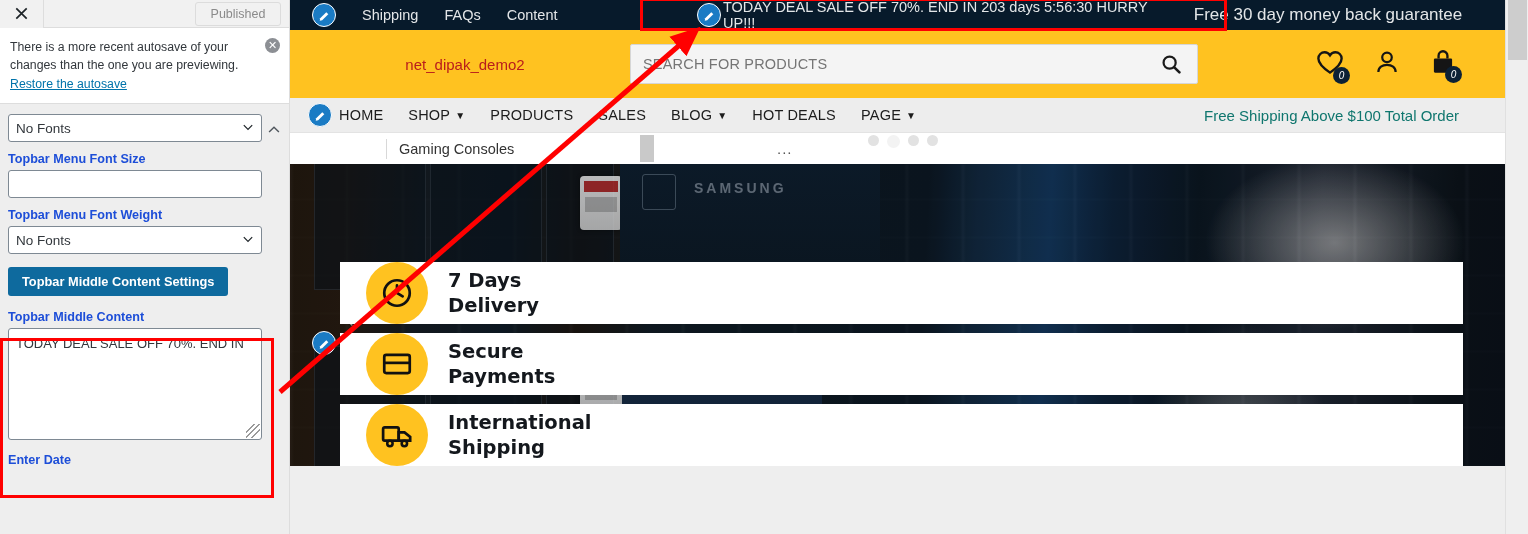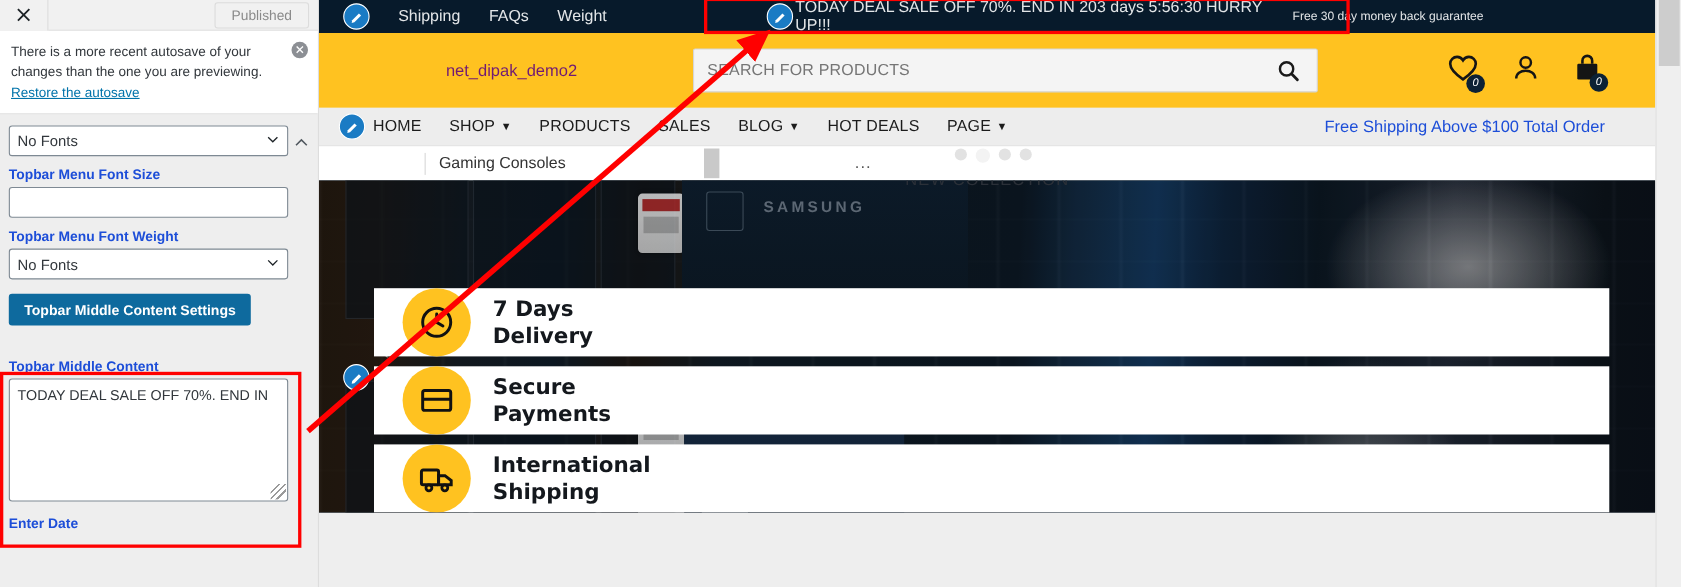--- a/index.html
+++ b/index.html
@@ -116,21 +116,21 @@
 
   .highlight-box {
     position: absolute;
     left: 0; top: 338px;
     width: 274px; height: 160px;
     border: 3px solid #ff0000;
     pointer-events: none;
     z-index: 30;
   }
 
-  .mid-group { margin-top: 30px; }
+  .mid-group { margin-top: 14px; }
   .textarea-box {
     width: 254px; height: 112px;
     border: 1px solid #7e8993;
     border-radius: 3px;
     background: #ffffff;
     font-size: 13px; color: #32373c;
     padding: 6px 7px;
     position: relative;
     cursor: text;
     line-height: 17px;
@@ -173,21 +173,22 @@
     width: 350px;
   }
   .topbar-mid {
     position: relative;
     flex: 1;
     display: flex; align-items: center; justify-content: flex-start;
     padding-left: 57px;
   }
   .topbar-right {
     width: 330px;
-    font-size: 11px;
+    text-align: center;
+    font-size: 17px;
     padding-right: 24px;
   }
   .edit-pencil {
     width: 24px; height: 24px; min-width: 24px;
     border-radius: 50%;
     background: #1a7bc4;
     border: 1px solid #ffffff;
     display: inline-flex; align-items: center; justify-content: center;
     cursor: pointer;
     position: relative;
@@ -206,21 +207,21 @@
   
   .yellowbar {
     height: 68px;
     background: #ffc220;
     display: flex; align-items: center;
     position: relative;
   }
   .brand {
     width: 340px;
     text-align: center;
-    font-size: 15px; color: #701a75;
+    font-size: 15px; color: #b91c1c;
     padding-left: 10px;
   }
   .searchwrap {
     width: 568px;
     height: 40px;
     background: #f4f4f4;
     border: 1px solid #d6d6d6;
     border-radius: 2px;
     display: flex; align-items: center;
     position: relative;
@@ -266,21 +267,21 @@
     padding-left: 18px;
     gap: 25px;
     font-size: 14.5px;
     color: #1c1c1c;
     letter-spacing: 0.2px;
   }
   .nav-item { cursor: pointer; display: flex; align-items: center; gap: 5px; }
   .nav-caret { font-size: 10px; }
   .free-ship {
     position: absolute; right: 46px;
-    font-size: 15px; color: #1d4ed8;
+    font-size: 15px; color: #0f766e;
   }
 
   .carousel-dots {
     position: absolute;
     left: 578px; top: 37px;
     display: flex; gap: 8px;
     z-index: 6;
   }
   .carousel-dots i {
     width: 11px; height: 11px; border-radius: 50%;
@@ -554,21 +555,21 @@
 
       <div class="topbar">
         <div class="topbar-left">
           <span class="edit-pencil">
             <svg viewBox="0 0 24 24" aria-hidden="true">
               <path d="M4 17.2 L15.3 5.9 L19 9.6 L7.7 20.9 L3.2 21.9 Z" fill="#ffffff"></path>
             </svg>
           </span>
           <span>Shipping</span>
           <span>FAQs</span>
-          <span>Weight</span>
+          <span>Content</span>
         </div>
         <div class="topbar-mid">
           <span class="edit-pencil" style="margin-right:2px;">
             <svg viewBox="0 0 24 24" aria-hidden="true">
               <path d="M4 17.2 L15.3 5.9 L19 9.6 L7.7 20.9 L3.2 21.9 Z" fill="#ffffff"></path>
             </svg>
           </span>
           <span>TODAY DEAL SALE OFF 70%. END IN 203 days 5:56:30 HURRY UP!!!</span>
           <span class="topbar-highlight"></span>
         </div>
@@ -676,21 +677,20 @@
         <div class="sd-card" style="left:348px; top:262px;"></div>
 
         <div class="samsung-tv">
           <span class="sq"></span>
           <span class="logo">SAMSUNG</span>
         </div>
         <div class="samsung-box">
           <span class="logo">SAMSUNG</span>
         </div>
 
-        <div class="new-collection">NEW COLLECTION</div>
 
         <div class="hero-arrow left">‹</div>
 
         <span class="edit-pencil hero-pencil">
           <svg viewBox="0 0 24 24" aria-hidden="true">
             <path d="M4 17.2 L15.3 5.9 L19 9.6 L7.7 20.9 L3.2 21.9 Z" fill="#ffffff"></path>
           </svg>
         </span>
 
         <div class="features">

